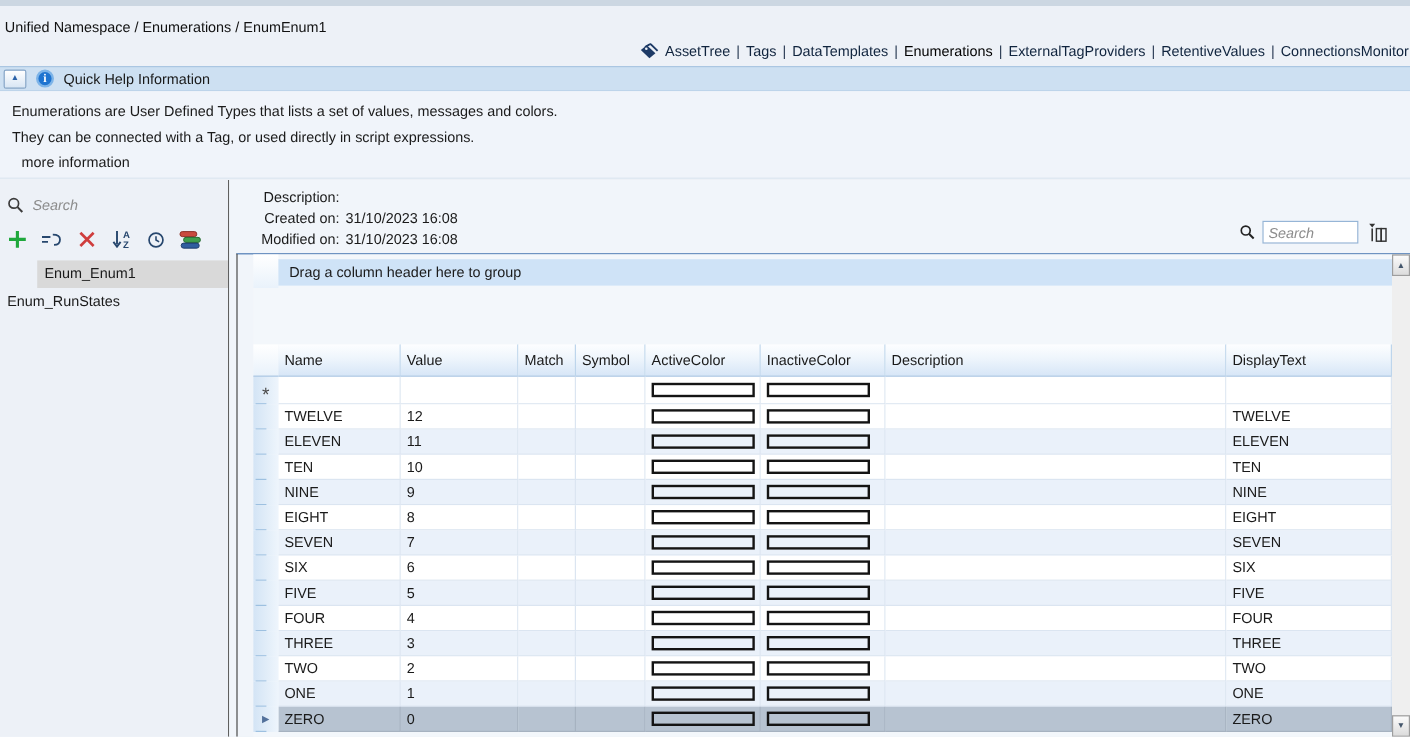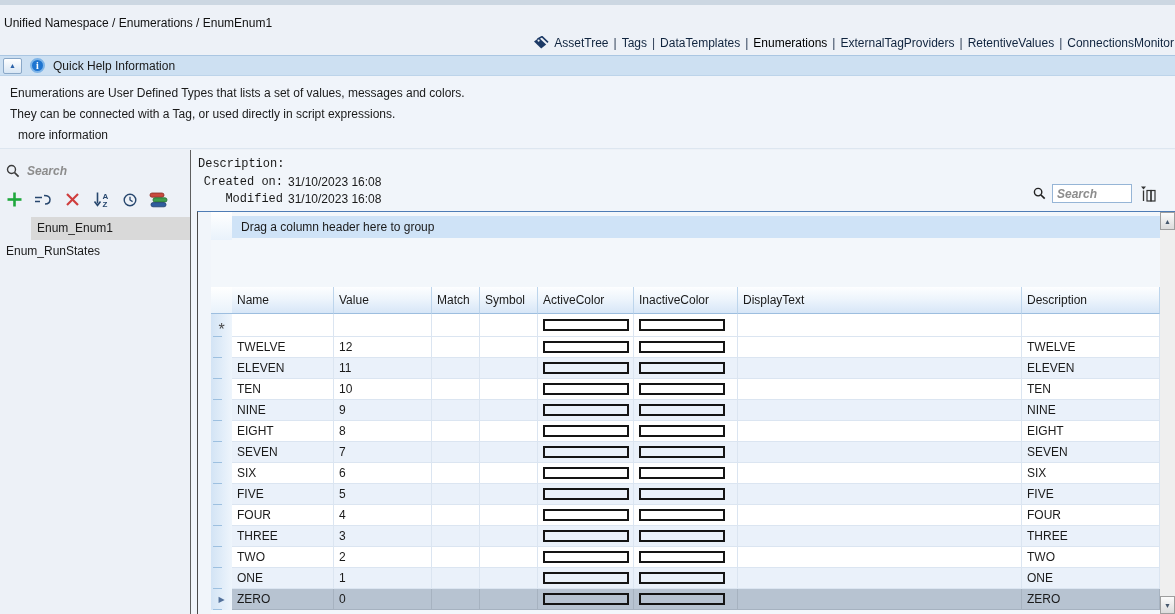--- a/index.html
+++ b/index.html
@@ -28,34 +28,34 @@
   .qh-panel { height:73px; background:#f0f4fa; border-bottom:1px solid #dde6f0; padding:7px 0 0 10px; line-height:21px; }
   .qh-more { padding-left:8px; cursor:pointer; }
 
   .content { position:absolute; top:150px; left:0; right:0; bottom:0; display:flex; }
 
   
   .sidebar { width:191px; border-right:1px solid #5f5f5f; position:relative; }
   .sb-search { display:flex; align-items:center; gap:7px; padding:12px 0 0 6px; height:30px; }
   .sb-search input, .main-search input {
     border:0; background:transparent; outline:none; font-family:"Liberation Sans",sans-serif;
-    font-size:12px; width:120px; color:#333;font-weight:bold;
+    font-size:12px; width:120px; color:#333;
   }
   .sb-search input::placeholder, .main-search input::placeholder { font-style:italic; color:#8c8c8c; }
   .sb-toolbar { display:flex; align-items:center; gap:9px; padding:9px 0 0 4px; height:30px; }
   .tb-btn { width:20px; height:19px; display:flex; align-items:center; justify-content:center; cursor:pointer; }
   .sb-list { margin-top:7px; }
   .sb-item { height:23px; line-height:23px; padding-left:6px; cursor:pointer; }
   .sb-item.selected { background:#d9d9d9;margin-left:31px; }
 
   
   .main { flex:1; position:relative; background:#f1f5fa; }
   .details-bar { height:61px; position:relative; padding:6px 0 0 7px; }
   .meta-row { display:flex; line-height:17.5px; }
-  .meta-label { width:85px; text-align:right;font-family:Liberation Mono, monospace; }
+  .meta-label { width:85px; text-align:right; }
   .meta-value { padding-left:5px; }
   .search-tools { position:absolute; right:17px; top:34px; display:flex; align-items:center; gap:6px; }
   .main-search { display:flex; align-items:center; gap:6px; }
   .main-search .box { width:80px; height:19px; border:1px solid #96b5d6; background:#fff; padding:0 4px; display:flex; align-items:center; }
   .main-search .box input { width:70px; }
 
   
   .table-region { position:absolute; top:61px; left:6px; right:0; bottom:0;
                   border-top:1px solid #4e7cb5; border-left:1px solid #4a4a4a; display:flex;padding-left:13px; }
   .table-wrap { flex:1; background:#f3f7fb; overflow:hidden; }
@@ -251,22 +251,22 @@
           <div class="band-cell">Drag a column header here to group</div>
         </div>
         <div class="t-row header-row" id="grid-header">
           <div class="gutter-top h-g"></div>
         <div class="h-cell">Name</div>
             <div class="h-cell">Value</div>
             <div class="h-cell">Match</div>
             <div class="h-cell">Symbol</div>
             <div class="h-cell">ActiveColor</div>
             <div class="h-cell">InactiveColor</div>
+            <div class="h-cell">Description</div>
             <div class="h-cell">DisplayText</div>
-            <div class="h-cell">Description</div>
           </div>
         <div class="t-row new-row" id="grid-new-row">
           <div class="gutter-cell">
               <span class="marker-star">*</span>
             </div>
         <div class="cell"></div>
             <div class="cell"></div>
             <div class="cell"></div>
             <div class="cell"></div>
             <div class="cell">

